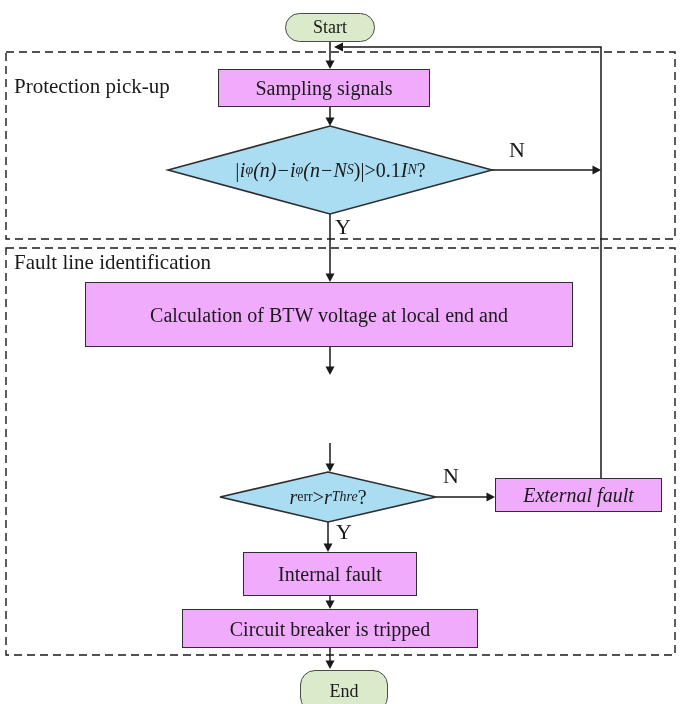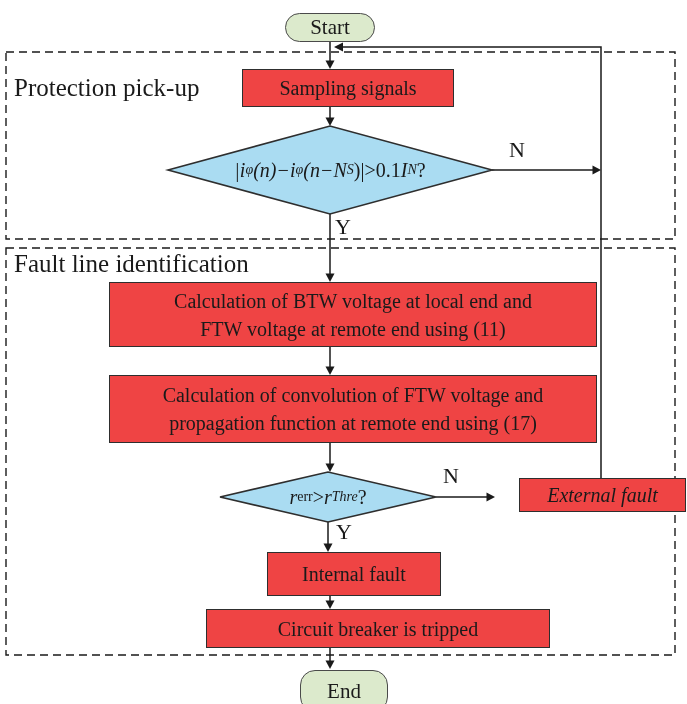--- a/index.html
+++ b/index.html
@@ -6,27 +6,27 @@
   .canvas{
     position:relative;width:687px;height:704px;background:#ffffff;
     font-family:"Liberation Serif","DejaVu Serif",serif;color:#1a1a1a;overflow:hidden;
   }
   .wires{position:absolute;left:0;top:0;width:687px;height:704px;z-index:1;}
   .node{
     position:absolute;z-index:2;display:flex;align-items:center;justify-content:center;
     text-align:center;box-sizing:border-box;
   }
   .process{
-    background:#ef4444;border:1.6px solid #2e2e2e;font-size:20px;line-height:28px;margin-left:24px;
+    background:#f0abfc;border:1.6px solid #2e2e2e;font-size:20px;line-height:28px;
   }
   .terminal{
-    background:#dceacc;border:1.6px solid #4a4a4a;border-radius:15px;font-size:21px;
+    background:#dceacc;border:1.6px solid #4a4a4a;border-radius:15px;font-size:18px;
   }
   .region-label{
-    position:absolute;z-index:2;font-size:25px;white-space:nowrap;
+    position:absolute;z-index:2;font-size:21px;white-space:nowrap;
   }
   .dtext{
     position:absolute;z-index:2;display:flex;align-items:center;justify-content:center;
     font-size:20px;white-space:nowrap;
   }
   .branch-label{
     position:absolute;z-index:2;font-size:22px;line-height:22px;
   }
   .it{font-style:italic;}
   sub{font-size:0.7em;line-height:0;}
@@ -94,37 +94,32 @@
 
   <div class="region-label" style="left:14px;top:74px;">Protection pick-up</div>
   <div class="region-label" style="left:14px;top:250px;text-align:center;">Fault line identification</div>
 
   <div class="node process" style="left:218px;top:69px;width:212px;height:38px;">
     <span>Sampling signals</span>
   </div>
 
   <div class="node process" style="left:85px;top:282px;width:488px;height:65px;flex-direction:column;">
     <span class="nowrap">Calculation of BTW voltage at local end and</span>
-    <span class="nowrap">FTW voltage at remote end using (11)</span>
   </div>
 
-  <div class="node process" style="left:85px;top:375px;width:488px;height:68px;flex-direction:column;">
-    <span class="nowrap">Calculation of convolution of FTW voltage and</span>
-    <span class="nowrap">propagation function at remote end using (17)</span>
-  </div>
 
   <div class="node process" style="left:495px;top:478px;width:167px;height:34px;font-style:italic;">
     <span>External fault</span>
   </div>
 
   <div class="node process" style="left:243px;top:552px;width:174px;height:44px;">
     <span>Internal fault</span>
   </div>
 
-  <div class="node process" style="left:182px;top:609px;width:344px;height:39px;">
+  <div class="node process" style="left:182px;top:609px;width:296px;height:39px;">
     <span>Circuit breaker is tripped</span>
   </div>
 
   <div class="dtext" style="left:168px;top:126px;width:324px;height:88px;">
     <span class="it">|i</span>
       <sub class="it">φ</sub>
       <span class="it">(n)−i</span>
       <sub class="it">φ</sub>
       <span class="it">(n−N</span>
       <sub class="it">S</sub>

